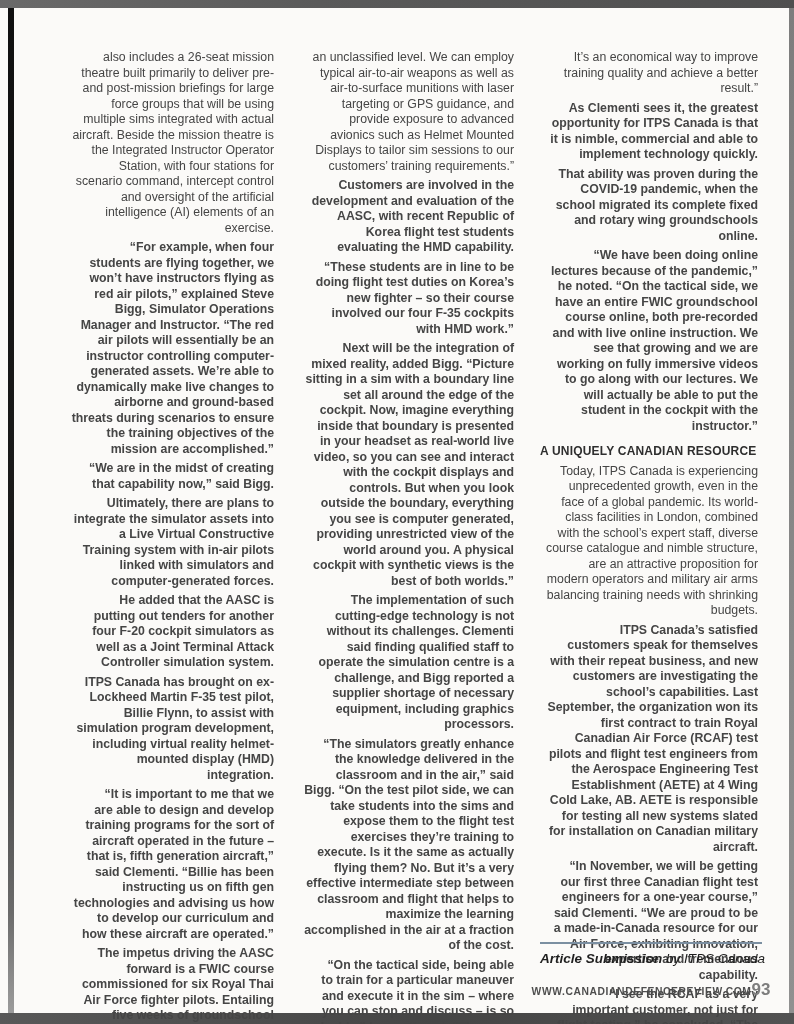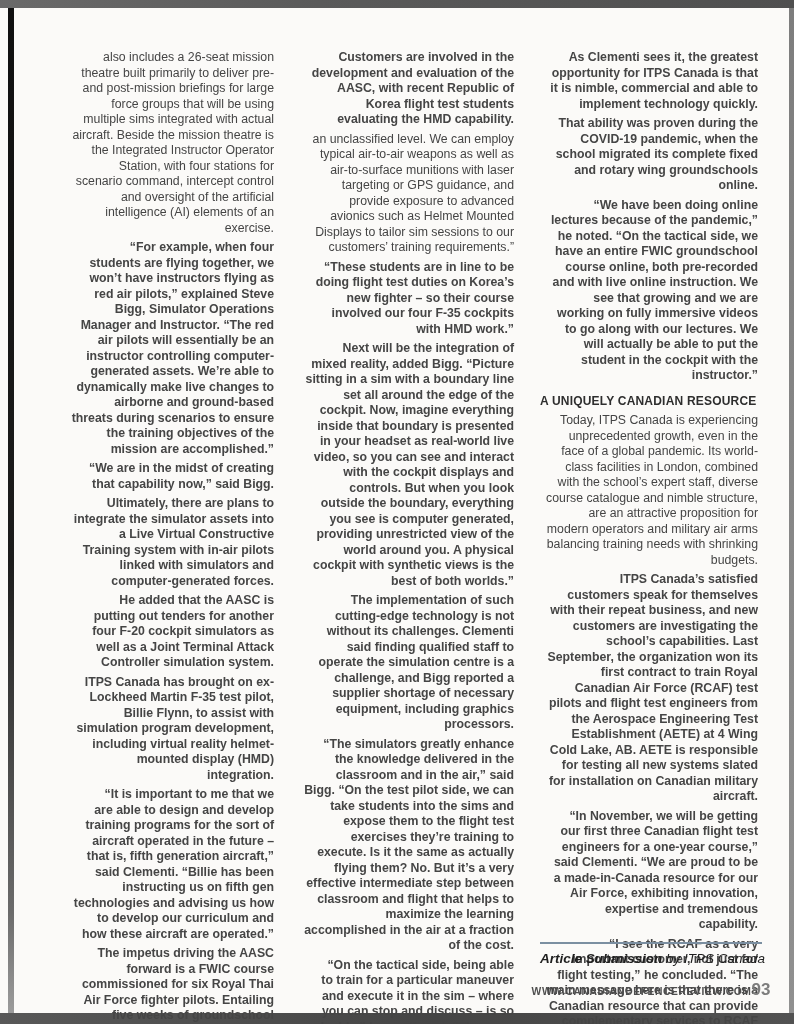--- a/index.html
+++ b/index.html
@@ -102,31 +102,32 @@
       <p class="para indent">“We are in the midst of creating that capability now,” said Bigg.</p>
       <p class="para indent">Ultimately, there are plans to integrate the simulator assets into a Live Virtual Constructive Training system with in-air pilots linked with simulators and computer-generated forces.</p>
       <p class="para indent">He added that the AASC is putting out tenders for another four F-20 cockpit simulators as well as a Joint Terminal Attack Controller simulation system.</p>
       <p class="para indent">ITPS Canada has brought on ex-Lockheed Martin F-35 test pilot, Billie Flynn, to assist with simulation program development, including virtual reality helmet-mounted display (HMD) integration.</p>
       <p class="para indent">“It is important to me that we are able to design and develop training programs for the sort of aircraft operated in the future – that is, fifth generation aircraft,” said Clementi. “Billie has been instructing us on fifth gen technologies and advising us how to develop our curriculum and how these aircraft are operated.”</p>
       <p class="para indent">The impetus driving the AASC forward is a FWIC course commissioned for six Royal Thai Air Force fighter pilots. Entailing five weeks of groundschool followed by a week of sim sessions in mid-May, then another 11 weeks of onsite training in Thailand, the course is another example of the bespoke training element ITPS Canada is known to deliver.</p>
       <p class="para indent">“The course they’re going to be doing, the scenarios they will be flying, will be the kinds of scenarios you’d expect at a multinational exercise – defensive counter air, offensive counter air, strike escort, etc.,” said Bigg. “The sims have the capabilities of fourth and fifth generation fighters at</p>
     </div>
 
     <div class="col col-2">
+      <p class="para">an unclassified level. We can employ typical air-to-air weapons as well as air-to-surface munitions with laser targeting or GPS guidance, and provide exposure to advanced avionics such as Helmet Mounted Displays to tailor sim sessions to our customers’ training requirements.”</p>
       <p class="para indent">Customers are involved in the development and evaluation of the AASC, with recent Republic of Korea flight test students evaluating the HMD capability.</p>
-      <p class="para">an unclassified level. We can employ typical air-to-air weapons as well as air-to-surface munitions with laser targeting or GPS guidance, and provide exposure to advanced avionics such as Helmet Mounted Displays to tailor sim sessions to our customers’ training requirements.”</p>
       <p class="para indent">“These students are in line to be doing flight test duties on Korea’s new fighter – so their course involved our four F-35 cockpits with HMD work.”</p>
       <p class="para indent">Next will be the integration of mixed reality, added Bigg. “Picture sitting in a sim with a boundary line set all around the edge of the cockpit. Now, imagine everything inside that boundary is presented in your headset as real-world live video, so you can see and interact with the cockpit displays and controls. But when you look outside the boundary, everything you see is computer generated, providing unrestricted view of the world around you. A physical cockpit with synthetic views is the best of both worlds.”</p>
       <p class="para indent">The implementation of such cutting-edge technology is not without its challenges. Clementi said finding qualified staff to operate the simulation centre is a challenge, and Bigg reported a supplier shortage of necessary equipment, including graphics processors.</p>
       <p class="para indent">“The simulators greatly enhance the knowledge delivered in the classroom and in the air,” said Bigg. “On the test pilot side, we can take students into the sims and expose them to the flight test exercises they’re training to execute. Is it the same as actually flying them? No. But it’s a very effective intermediate step between classroom and flight that helps to maximize the learning accomplished in the air at a fraction of the cost.</p>
       <p class="para indent">“On the tactical side, being able to train for a particular maneuver and execute it in the sim – where you can stop and discuss – is so valuable,” he continued. “The more times it’s executed, the more it will stick and become something engrained in the pilot’s rote memory.”</p>
       <p class="para indent">He stressed that the goal is not to replace flying with simulator time. Rather, simulation augments what is taught in the classroom and “leverages it forward to the airplane.</p>
     </div>
 
     <div class="col col-3">
+      <p class="para">It’s an economical way to improve training quality and achieve a better result.”</p>
       <p class="para indent">As Clementi sees it, the greatest opportunity for ITPS Canada is that it is nimble, commercial and able to implement technology quickly.</p>
       <p class="para indent">That ability was proven during the COVID-19 pandemic, when the school migrated its complete fixed and rotary wing groundschools online.</p>
       <p class="para indent">“We have been doing online lectures because of the pandemic,” he noted. “On the tactical side, we have an entire FWIC groundschool course online, both pre-recorded and with live online instruction. We see that growing and we are working on fully immersive videos to go along with our lectures. We will actually be able to put the student in the cockpit with the instructor.”</p>
       <h3 class="col-heading">A UNIQUELY CANADIAN RESOURCE</h3>
       <p class="para">Today, ITPS Canada is experiencing unprecedented growth, even in the face of a global pandemic. Its world-class facilities in London, combined with the school’s expert staff, diverse course catalogue and nimble structure, are an attractive proposition for modern operators and military air arms balancing training needs with shrinking budgets.</p>
       <p class="para indent">ITPS Canada’s satisfied customers speak for themselves with their repeat business, and new customers are investigating the school’s capabilities. Last September, the organization won its first contract to train Royal Canadian Air Force (RCAF) test pilots and flight test engineers from the Aerospace Engineering Test Establishment (AETE) at 4 Wing Cold Lake, AB. AETE is responsible for testing all new systems slated for installation on Canadian military aircraft.</p>
       <p class="para indent">“In November, we will be getting our first three Canadian flight test engineers for a one-year course,” said Clementi. “We are proud to be a made-in-Canada resource for our Air Force, exhibiting innovation, expertise and tremendous capability.</p>
       <p class="para indent">
         <span>“I see the RCAF as a very important customer, not just for flight testing,” he concluded. “The main message here is that there is a Canadian resource that can provide complementary services to RCAF in-house training programs. This is especially important now when they face staffing and budget challenges. We are a valuable resource right in their backyard and can provide tremendous flexibility to meet their training requirements and standards.”</span>
       </p>

